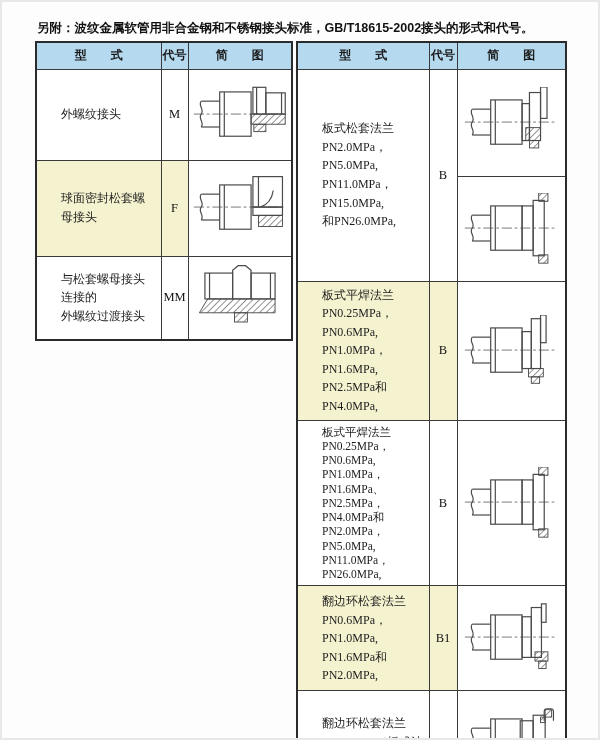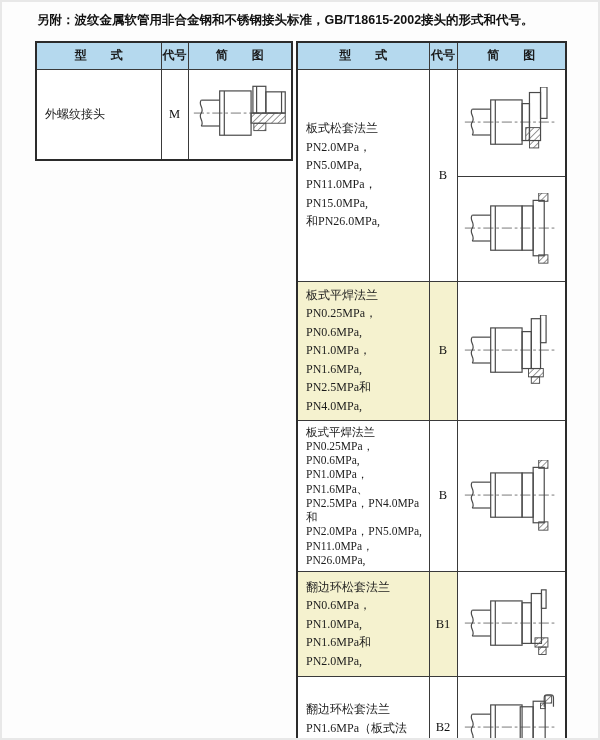--- a/index.html
+++ b/index.html
@@ -7,21 +7,21 @@
     position:relative;
     width:600px;height:740px;
     background:#fdfdfd;
     border:2px solid #e8e8e8;
     box-sizing:border-box;
     font-family:"Liberation Serif","DejaVu Serif",serif;
     color:#1c1c1c;
     overflow:hidden;
   }
   .intro{
-    position:absolute;left:35px;top:10px;width:540px;
+    position:absolute;left:35px;top:18px;width:540px;
     font-family:"Liberation Sans","DejaVu Sans",sans-serif;
     font-weight:bold;font-size:12.5px;line-height:1.3;color:#111;
   }
   .tables{
     position:absolute;left:33px;top:39px;
     display:flex;gap:3px;align-items:flex-start;
   }
   table.t{
     border-collapse:collapse;table-layout:fixed;
     background:#fff;
@@ -32,21 +32,21 @@
   table.t{border:2px solid #2b2b2b;}
   .t th{
     background:#b5d9ee;
     font-family:"Liberation Sans","DejaVu Sans",sans-serif;
     font-weight:bold;font-size:12px;color:#1a1a1a;
     height:25px;text-align:center;padding:0;
   }
   .t td{vertical-align:middle;padding:0;}
   td.type{
     font-size:12px;line-height:1.55;
-    padding:4px 4px 4px 8px;
+    padding:4px 4px 4px 24px;
     white-space:pre-line;
     text-align:left;
   }
   td.type.tight{font-size:11.5px;line-height:1.24;}
   td.code{
     text-align:center;font-size:12.5px;color:#111;
     font-family:"Liberation Serif","DejaVu Serif",serif;
   }
   td.hl{background:#f5f2cf;}
   td.diag{background:#fff;text-align:center;}
@@ -208,20 +208,39 @@
       </tr>
       <tr style="height:91px">
         <td class="type">外螺纹接头</td>
         <td class="code">M</td>
         <td class="diag">
           <svg class="fig" viewBox="0 0 104 78">
                 <use href="#sym-m"></use>
               </svg>
         </td>
       </tr>
+      <tr style="height:96px">
+        <td class="type hl">球面密封松套螺母接头</td>
+        <td class="code hl">F</td>
+        <td class="diag">
+          <svg class="fig" viewBox="0 0 104 78">
+                <use href="#sym-f"></use>
+              </svg>
+        </td>
+      </tr>
+      <tr style="height:84px">
+        <td class="type">与松套螺母接头连接的
+外螺纹过渡接头</td>
+        <td class="code">MM</td>
+        <td class="diag">
+          <svg class="fig" viewBox="0 0 104 78">
+                <use href="#sym-mm"></use>
+              </svg>
+        </td>
+      </tr>
     </tbody>
       </table>
 
     <table class="t" style="width:269px">
       <colgroup>
           <col style="width:132px">
           <col style="width:28px">
           <col style="width:109px">
         </colgroup>
       <tbody>

